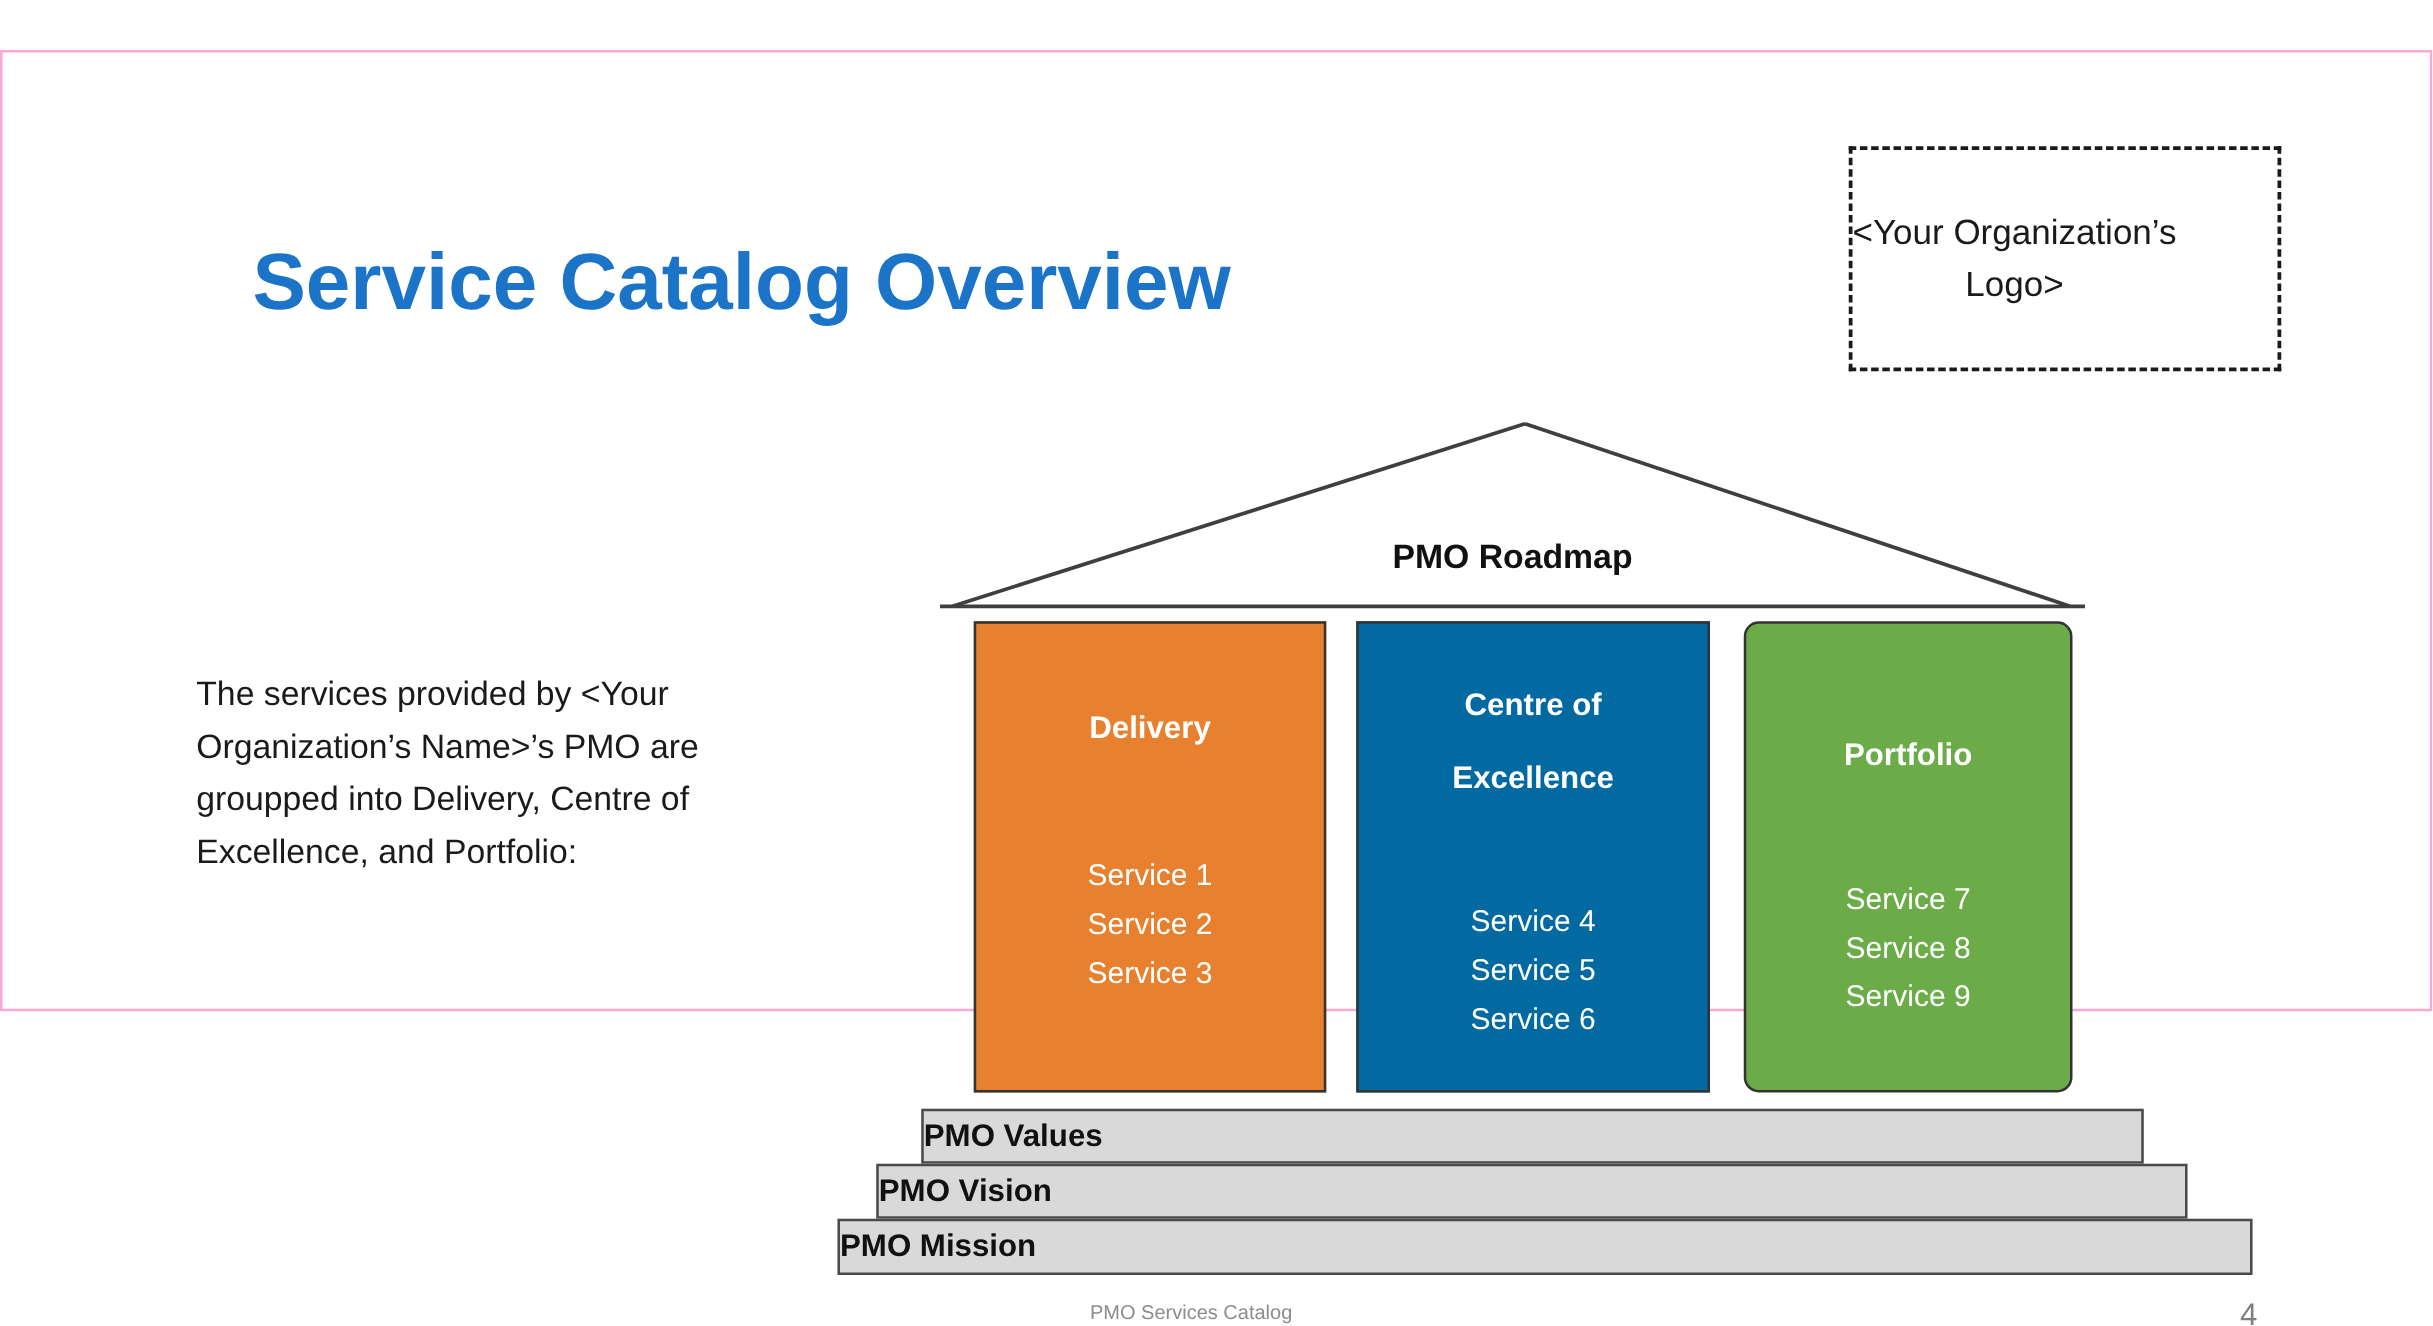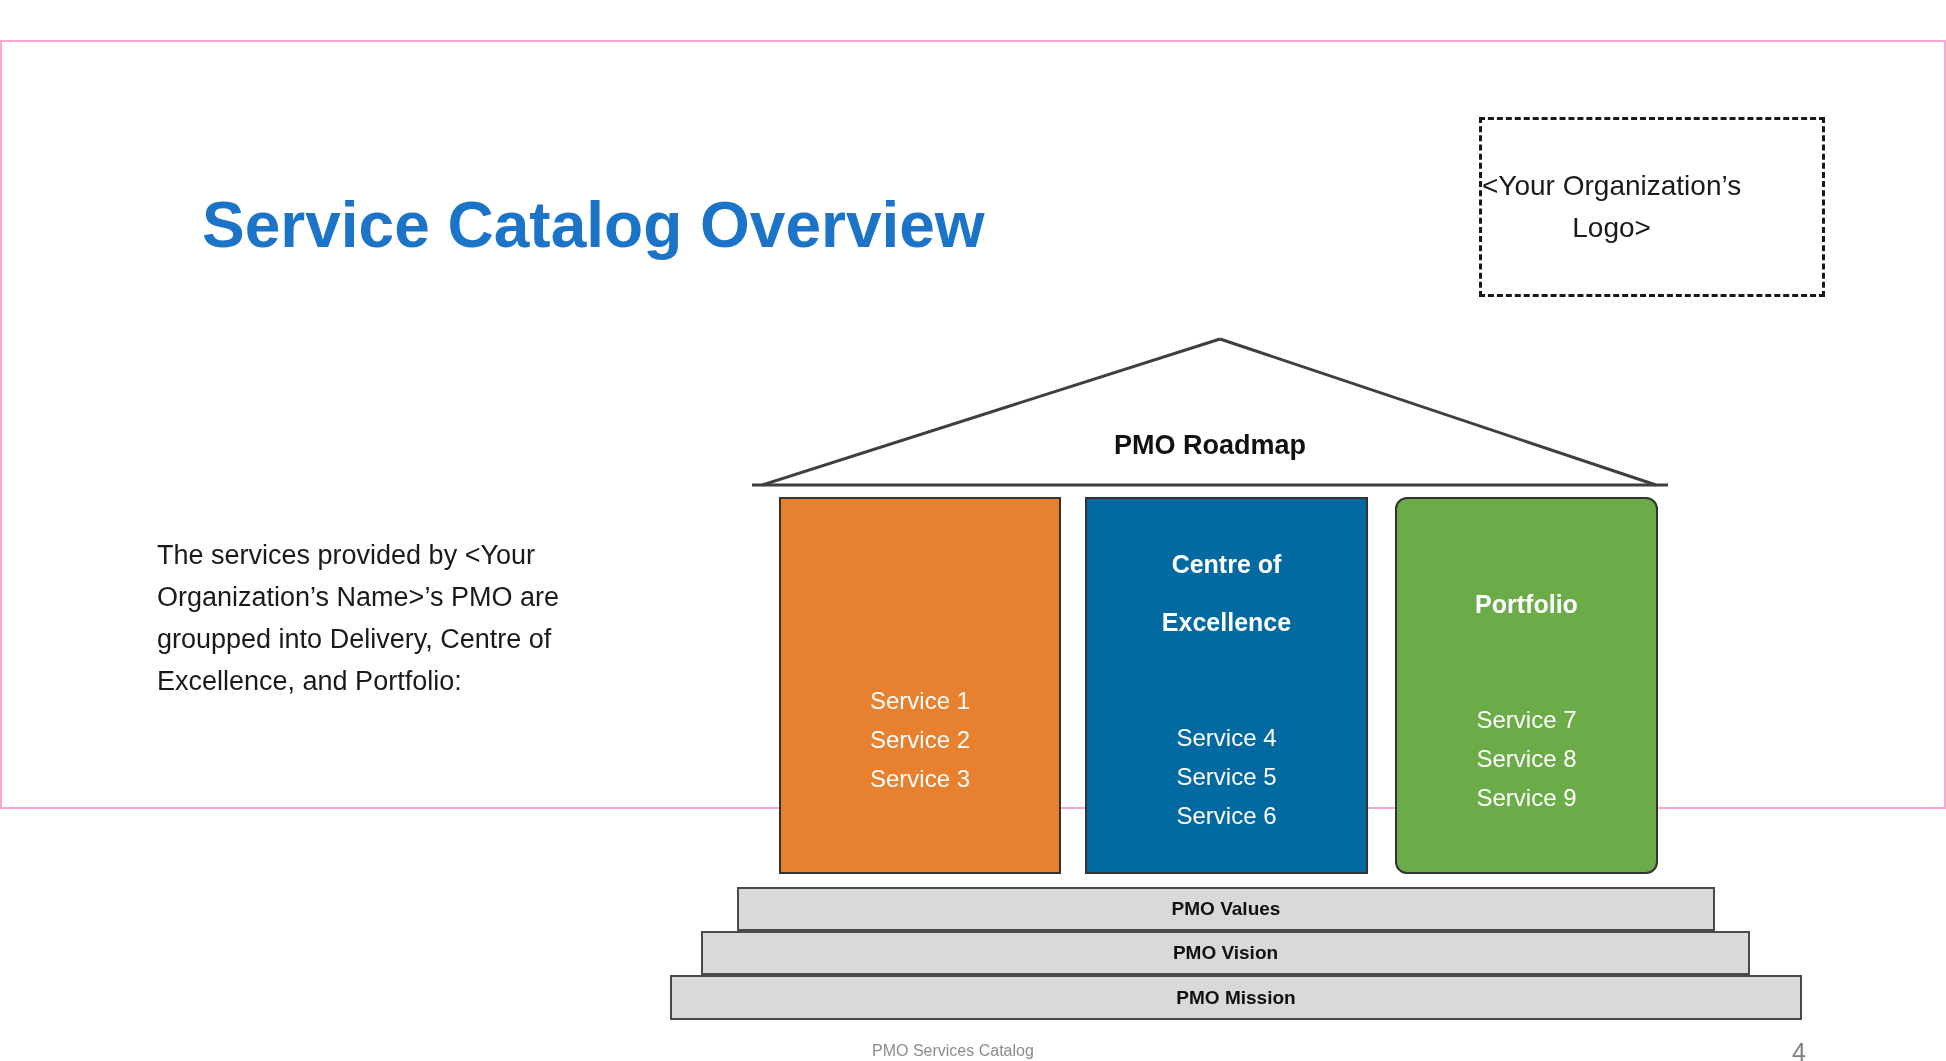--- a/index.html
+++ b/index.html
@@ -109,22 +109,22 @@
   .pillar-coe       .pillar-services { top: 219px; }
   .pillar-portfolio .pillar-services { top: 201px; }
 
   
   .step {
     position: absolute;
     background: #D9D9D9;
     border: 2px solid #4a4a4a;
     display: flex;
     align-items: center;
-    justify-content: center;
-    font-size: 19px;
+    justify-content: flex-start;
+    font-size: 25px;
     font-weight: bold;
     color: #111111;
   }
   .step-values  { left: 735px; top: 845px; width: 978px;  height: 44px; }
   .step-vision  { left: 699px; top: 889px; width: 1049px; height: 44px; }
   .step-mission { left: 668px; top: 933px; width: 1132px; height: 45px; }
 
   
   .footer-text {
     position: absolute;
@@ -161,20 +161,21 @@
   <div class="roof">
     <svg width="920" height="155" viewBox="0 0 920 155">
       <line x1="2" y1="150" x2="918" y2="150" stroke="#3f3f3f" stroke-width="3"></line>
       <line x1="12" y1="150" x2="470" y2="4" stroke="#3f3f3f" stroke-width="3"></line>
       <line x1="906" y1="150" x2="470" y2="4" stroke="#3f3f3f" stroke-width="3"></line>
     </svg>
     <div class="roof-label">PMO Roadmap</div>
   </div>
 
   <div class="pillar pillar-delivery" style="background: rgb(232, 129, 47);">
+    <div class="pillar-title">Delivery</div>
     <div class="pillar-services">
       <div>Service 1</div>
       <div>Service 2</div>
       <div>Service 3</div>
     </div>
   </div>
 
   <div class="pillar pillar-coe" style="background: #0369a1;">
     <div class="pillar-title">
       <div>Centre of</div>

